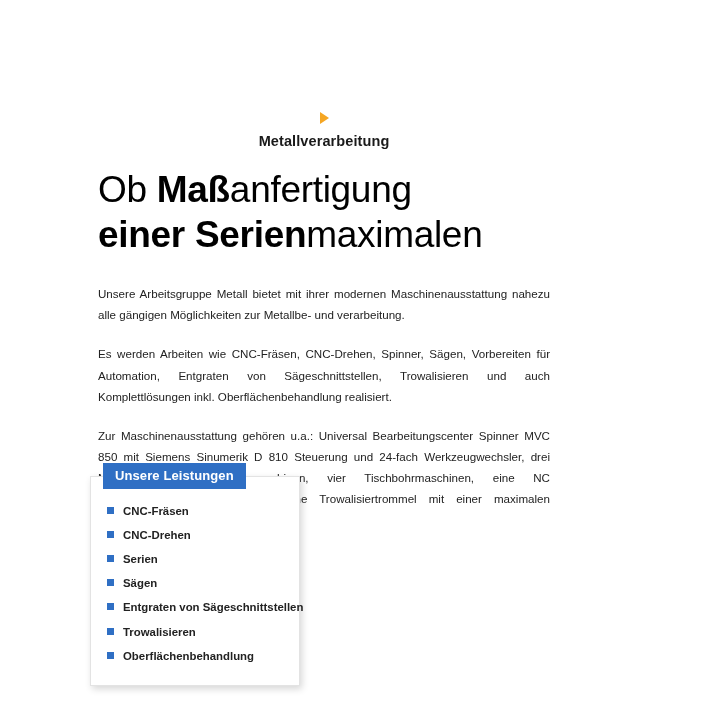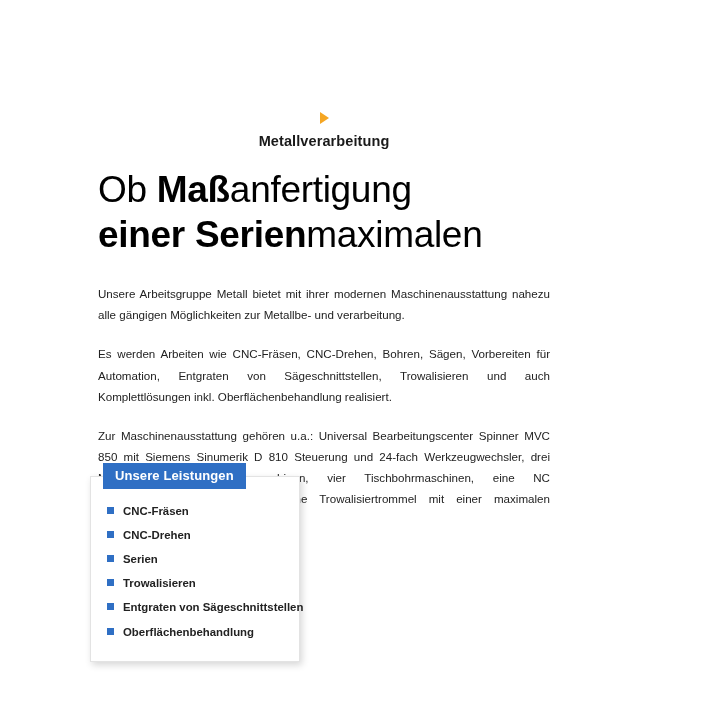--- a/index.html
+++ b/index.html
@@ -135,46 +135,50 @@
     <span class="kicker-text">Metallverarbeitung</span>
   </div>
 
   <div class="headline">
     <div class="headline-line"><span>Ob </span><span class="strong">Maß</span><span>anfertigung</span></div>
     <div class="headline-line"><span class="strong">einer Serien</span><span>maximalen</span></div>
   </div>
 
   <div class="body-copy">
     <p>Unsere Arbeitsgruppe Metall bietet mit ihrer modernen Maschinenausstattung nahezu alle gängigen Möglichkeiten zur Metallbe- und verarbeitung.</p>
-    <p>Es werden Arbeiten wie CNC-Fräsen, CNC-Drehen, Bohren, Sägen, Vorbereiten für Automation, Entgraten von Sägeschnittstellen, Trowalisieren und auch Komplettlösungen inkl. Oberflächenbehandlung realisiert.</p>
+    <p>Es werden Arbeiten wie CNC-Fräsen, CNC-Drehen, Spinner, Sägen, Vorbereiten für Automation, Entgraten von Sägeschnittstellen, Trowalisieren und auch Komplettlösungen inkl. Oberflächenbehandlung realisiert.</p>
     <p>Zur Maschinenausstattung gehören u.a.: Universal Bearbeitungscenter Spinner MVC 850 mit Siemens Sinumerik D 810 Steuerung und 24-fach Werkzeugwechsler, drei Metallsägen, zwei Drehmaschinen, vier Tischbohrmaschinen, eine NC Säulenbohrmaschine RSA und eine Trowalisiertrommel mit einer maximalen Werkstücklange von 450 mm.</p>
   </div>
 
   <div class="services">
     <div class="services-title">Unsere Leistungen</div>
     <ul class="services-list">
       <li>
           <span class="bullet"></span>
           <span>CNC-Fräsen</span>
         </li>
       <li>
           <span class="bullet"></span>
           <span>CNC-Drehen</span>
         </li>
       <li>
           <span class="bullet"></span>
           <span>Serien</span>
         </li>
       <li>
           <span class="bullet"></span>
-          <span>Trowalisieren</span>
+          <span>Sägen</span>
         </li>
       <li>
           <span class="bullet"></span>
           <span>Entgraten von Sägeschnittstellen</span>
+        </li>
+      <li>
+          <span class="bullet"></span>
+          <span>Trowalisieren</span>
         </li>
       <li>
           <span class="bullet"></span>
           <span>Oberflächenbehandlung</span>
         </li>
     </ul>
   </div>
 
 </div>
 

